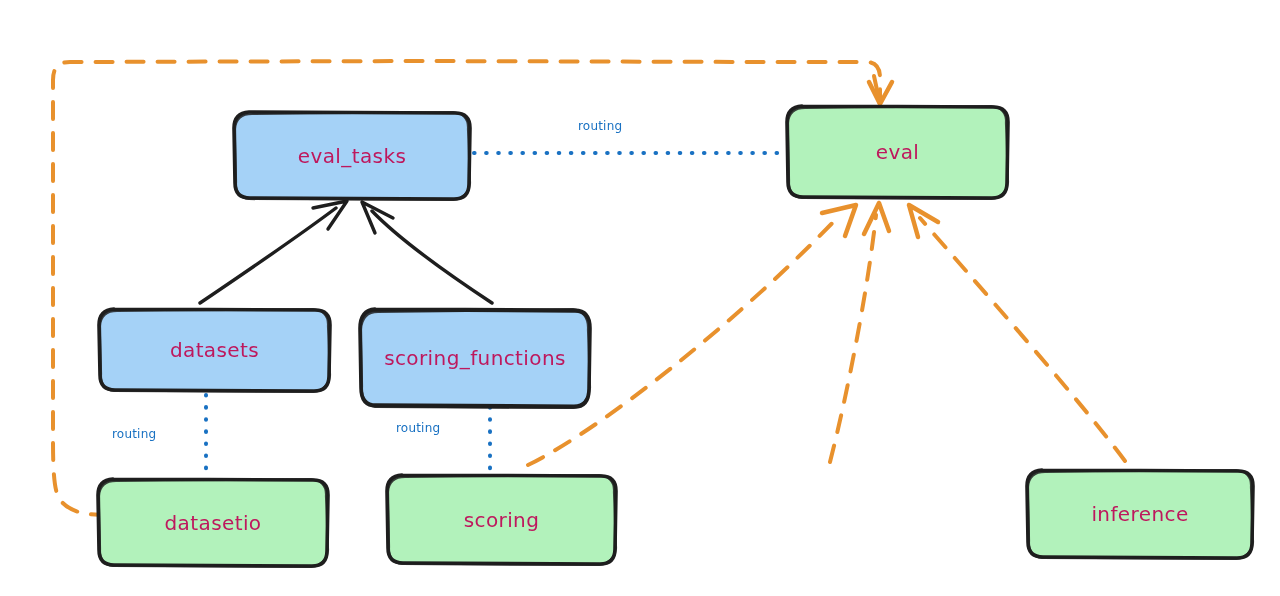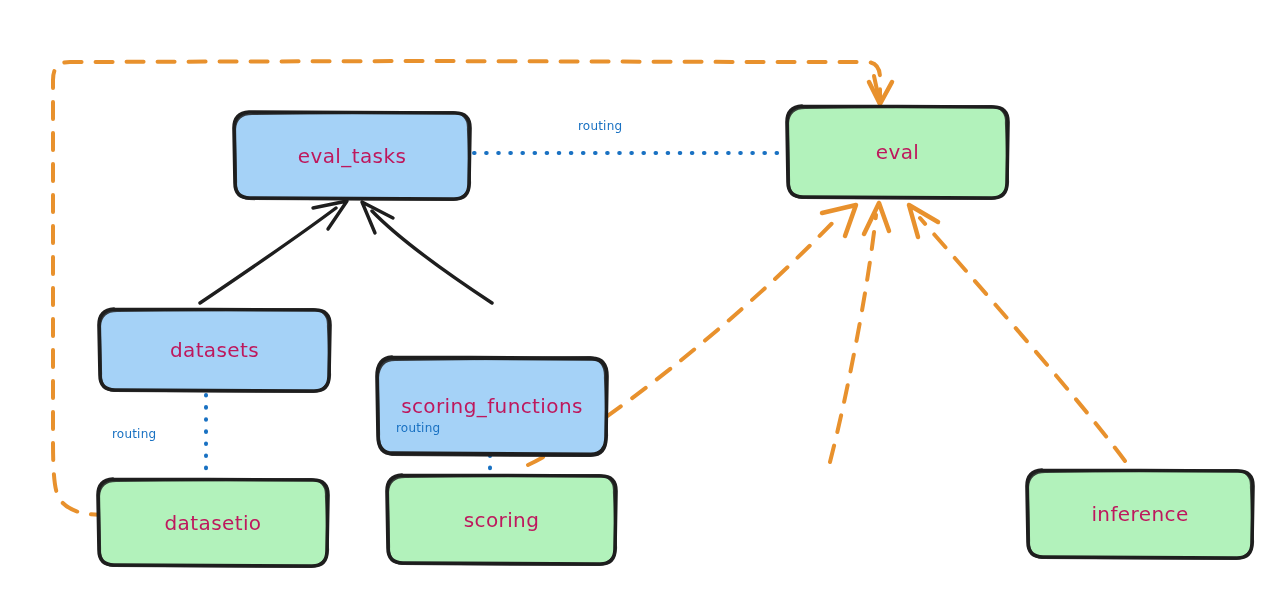--- a/index.html
+++ b/index.html
@@ -146,21 +146,21 @@
 
   <div class="node" style="left:97px; top:307px; width:235px; height:86px;">
     <div class="node-fill" style="background:#a5d2f7;"></div>
     <svg class="node-stroke" viewBox="0 0 235 86" preserveAspectRatio="none">
       <path d="M17 2 L218 3 Q233 3 233 18 L232 69 Q232 84 217 84 L18 83 Q3 83 3 68 L2 18 Q2 3 17 2" fill="none" stroke="#1e1e1e" stroke-width="3.6" stroke-linecap="round"></path>
       <path d="M20 4 L216 2 Q232 4 231 19 L233 68 Q231 83 216 85 L17 84 Q3 82 4 67 L3 19 Q4 4 20 4" fill="none" stroke="#1e1e1e" stroke-width="2.2" stroke-linecap="round" opacity="0.85"></path>
     </svg>
     <span class="node-label">datasets</span>
   </div>
 
-  <div class="node" style="left:375px; top:307px; width:234px; height:102px;margin-top:48px;">
+  <div class="node" style="left:358px; top:307px; width:234px; height:102px;">
     <div class="node-fill" style="background:#a5d2f7;"></div>
     <svg class="node-stroke" viewBox="0 0 234 86" preserveAspectRatio="none">
       <path d="M17 2 L217 3 Q232 3 232 18 L231 69 Q231 84 216 84 L18 83 Q3 83 3 68 L2 18 Q2 3 17 2" fill="none" stroke="#1e1e1e" stroke-width="3.6" stroke-linecap="round"></path>
       <path d="M20 4 L215 2 Q231 4 230 19 L232 68 Q230 83 215 85 L17 84 Q3 82 4 67 L3 19 Q4 4 20 4" fill="none" stroke="#1e1e1e" stroke-width="2.2" stroke-linecap="round" opacity="0.85"></path>
     </svg>
     <span class="node-label">scoring_functions</span>
   </div>
 
   <div class="node" style="left:96px; top:477px; width:234px; height:91px;">
     <div class="node-fill" style="background:#b2f2bb;"></div>

